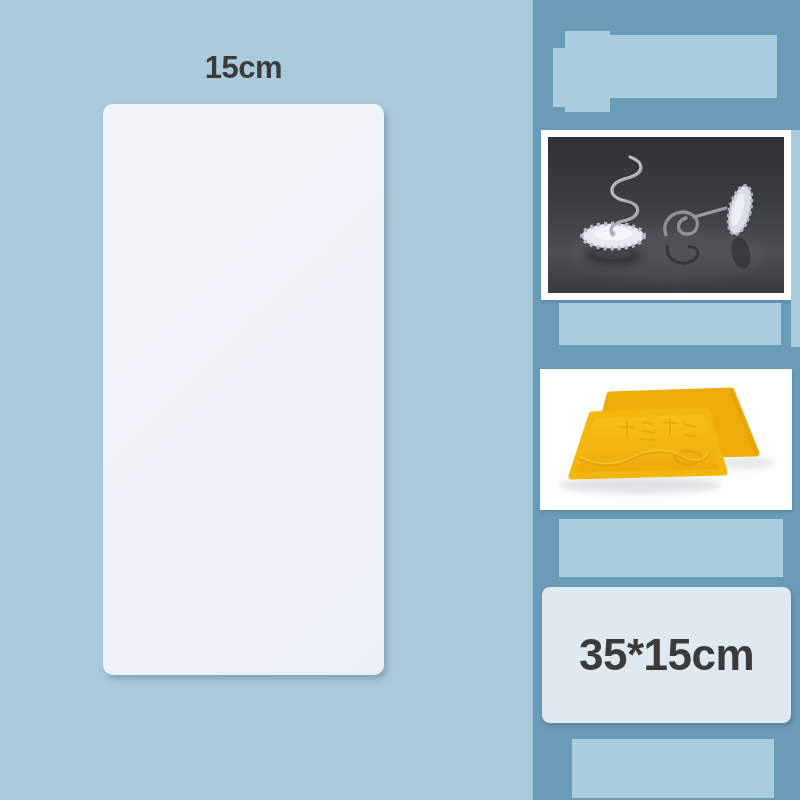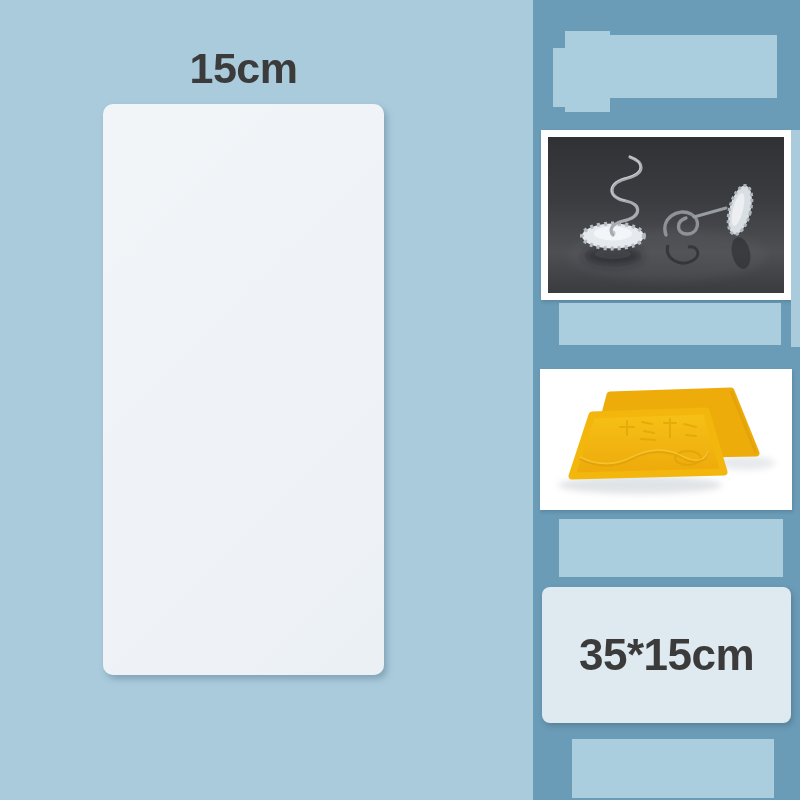--- a/index.html
+++ b/index.html
@@ -6,21 +6,21 @@
   .canvas{
     position:relative;
     width:800px;height:800px;
     overflow:hidden;
     background:var(--background,#a9cbdc);
     font-family:"Liberation Sans","DejaVu Sans",sans-serif;
   }
   .dim-label{
     position:absolute;
     color:var(--text,#3b3b3b);
-    font-size:43px;
+    font-size:31px;
     font-weight:700;
     letter-spacing:-0.5px;
     display:flex;align-items:center;justify-content:center;
   }
   .dim-label.width{left:103px;top:38px;width:281px;height:60px;}
   .dim-label.height{left:390px;top:360px;height:60px;}
   .panel{
     position:absolute;
     left:103px;top:104px;width:281px;height:571px;
     background:linear-gradient(135deg,#f1f5f8 0%,var(--panel,#eff3f7) 60%,#ebf0f4 100%);

